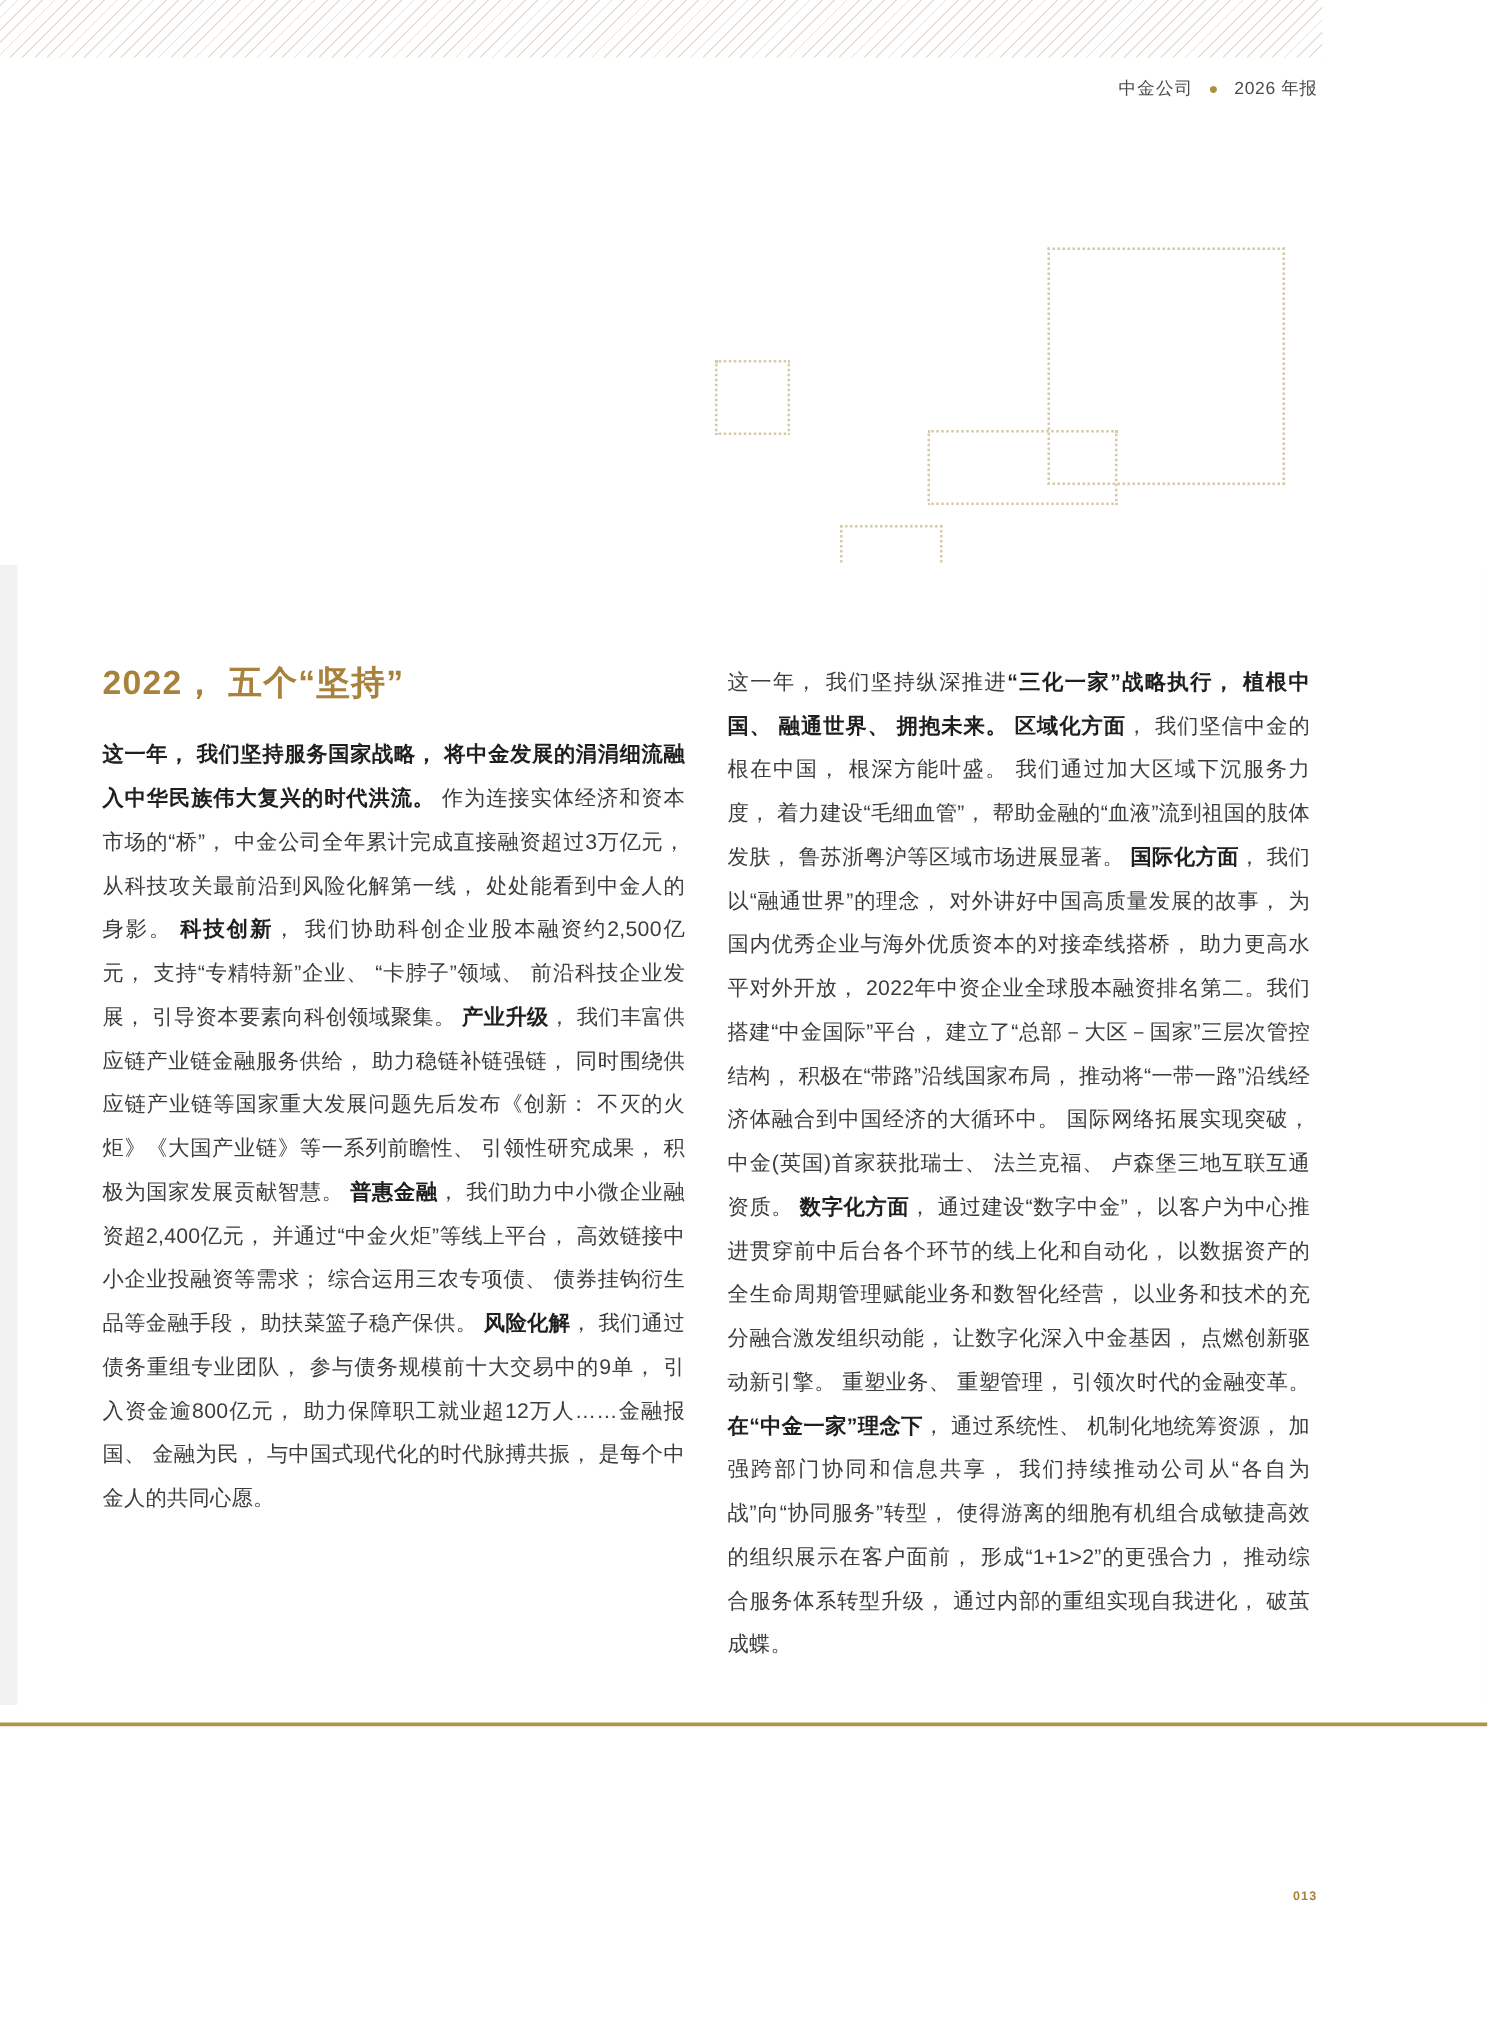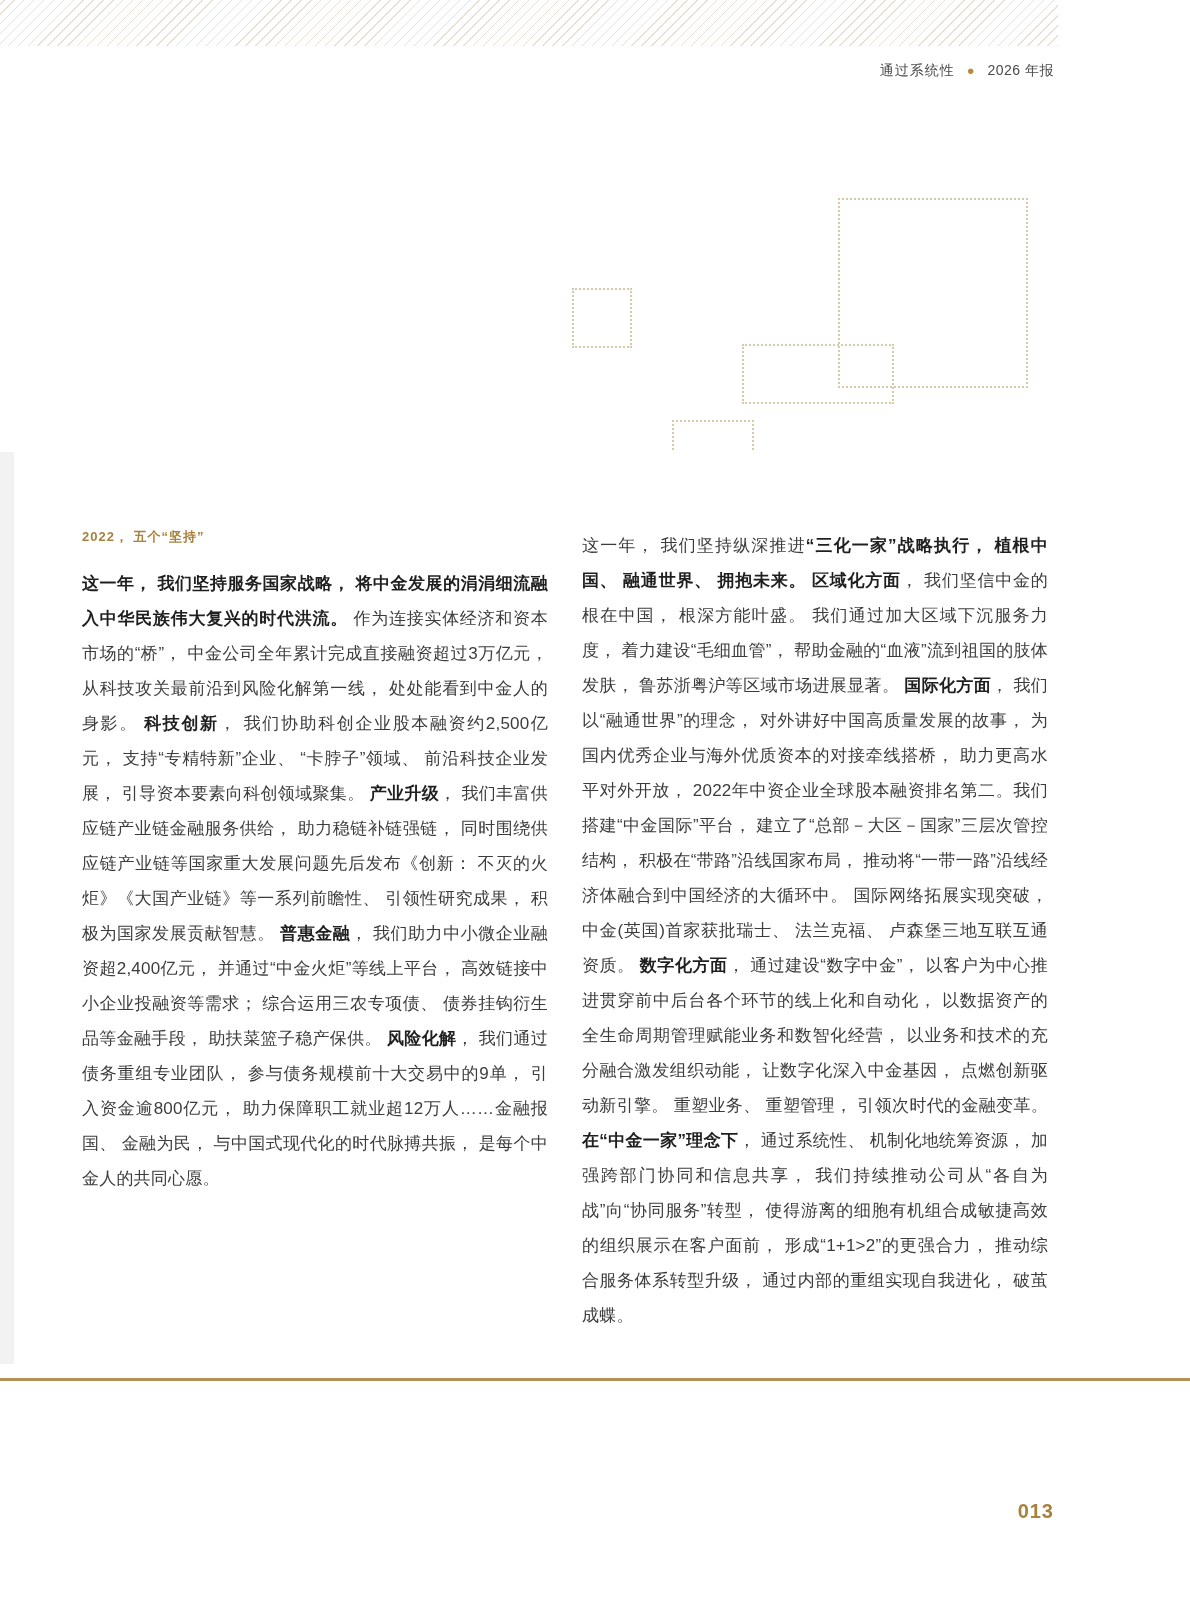--- a/index.html
+++ b/index.html
@@ -105,21 +105,21 @@
   }
   .col {
     position: absolute;
     top: 76px;
     width: 466px;
   }
   .col-left  { left: 82px; }
   .col-right { left: 582px; }
 
   .section-title {
-    font-size: 13px;
+    font-size: 27px;
     font-weight: bold;
     color: #a8823c;
     letter-spacing: 1px;
     margin: 0 0 20px 0;
     line-height: 1.4;
   }
 
   p.body-text {
     margin: 0;
     font-size: 17px;
@@ -133,34 +133,34 @@
   p.body-text b {
     font-weight: bold;
     color: #1f1f1f;
   }
 
   
   .page-number {
     position: absolute;
     right: 136px;
     bottom: 92px;
-    font-size: 20px;
+    font-size: 10px;
     font-weight: bold;
     color: #a8823c;
     letter-spacing: 1px;
   }
 </style>
 </head>
 <body>
 
 <div class="top-band"></div>
 <div class="top-band-right"></div>
 
 <div class="header">
-  <span>通过系统性</span>
+  <span>中金公司</span>
   <span class="sep">●</span>
   <span class="hdr-right">2026 年报</span>
 </div>
 
 <div class="deco sq1"></div>
 <div class="deco sq2"></div>
 <div class="deco sq3"></div>
 <div class="deco sq4"></div>
 
 <div class="body-bg"></div>

